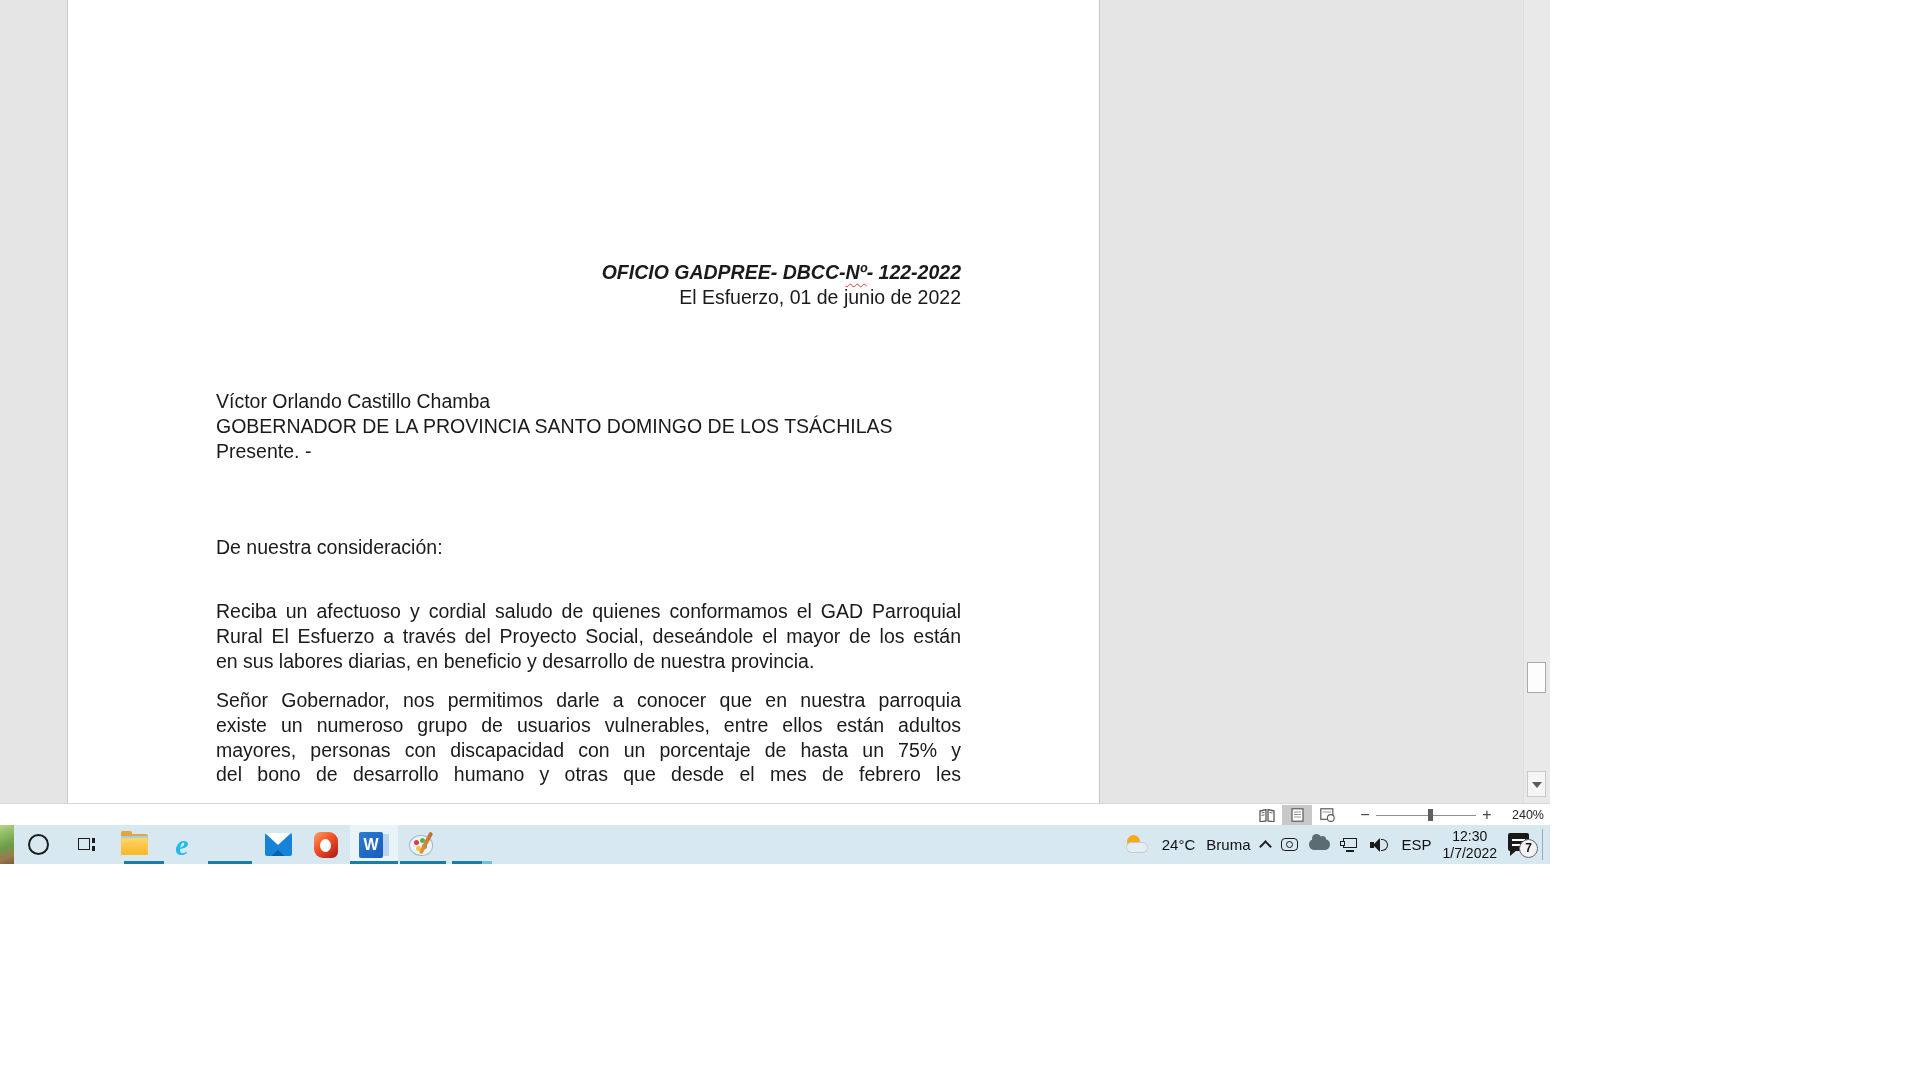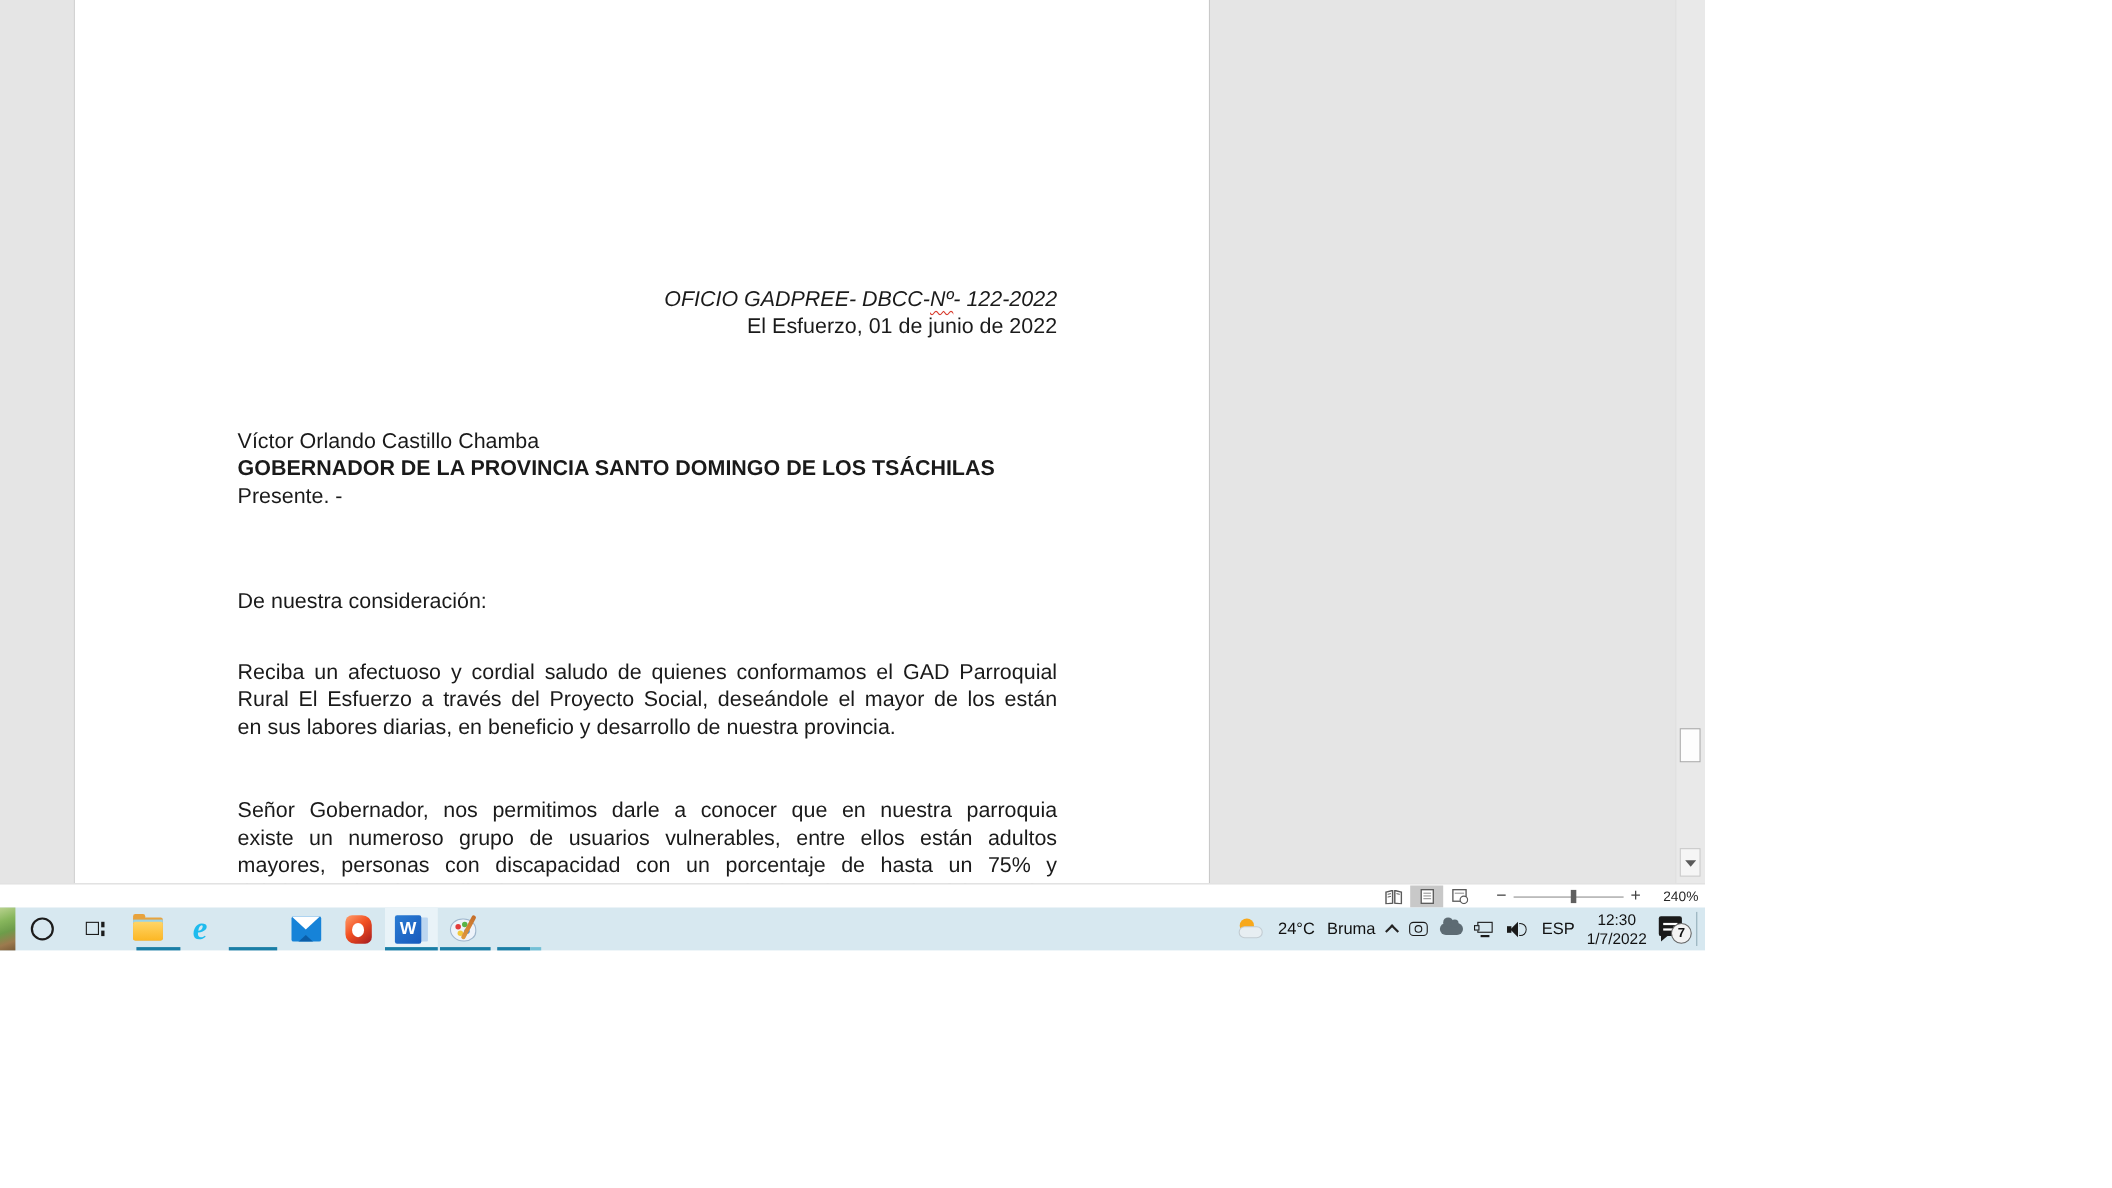--- a/index.html
+++ b/index.html
@@ -8,29 +8,29 @@
 
   
   #doc-area { position:absolute; left:0; top:0; width:1550px; height:803px;
               background:#e5e5e5; overflow:hidden; }
   #page { position:absolute; left:67px; top:-1px; width:1033px; height:806px;
           background:#ffffff; border-left:1px solid #c9c9c9; border-right:1px solid #c9c9c9; }
   .doc-text { position:absolute; left:148px; width:745px; color:#1a1a1a;
               font-size:19.5px; line-height:24.8px; }
   .line { white-space:nowrap; }
   .just { text-align:justify; text-align-last:justify; white-space:normal; }
-  .b { font-weight:bold; }
+  .b { font-weight:normal; }
   #title-block { top:261px; text-align:right; }
-  #title-line { font-weight:normal; font-style:italic; }
+  #title-line { font-weight:bold; font-style:italic; }
   .squiggly { text-decoration:underline wavy #d83b2d 1px; text-underline-offset:4px;
               text-decoration-skip-ink:none; }
   #recipient-block { top:390px; }
   #salutation { top:536px; }
   #para1 { top:600px; }
-  #para2 { top:726px; }
+  #para2 { top:689px; }
 
   
   #v-scrollbar { position:absolute; right:0; top:0; width:27px; height:803px;
                  background:#e9e9e9; border-left:1px solid #dedede; }
   #scroll-thumb { position:absolute; left:3px; top:662px; width:19px; height:31px;
                   background:#fdfdfd; border:1px solid #a9a9a9; }
   #scroll-down-btn { position:absolute; left:3px; top:771px; width:19px; height:26px;
                      background:#f5f5f5; border:1px solid #c9c9c9; }
   #scroll-down-btn .tri { position:absolute; left:4px; top:10px; width:0; height:0;
       border-left:5px solid transparent; border-right:5px solid transparent;

